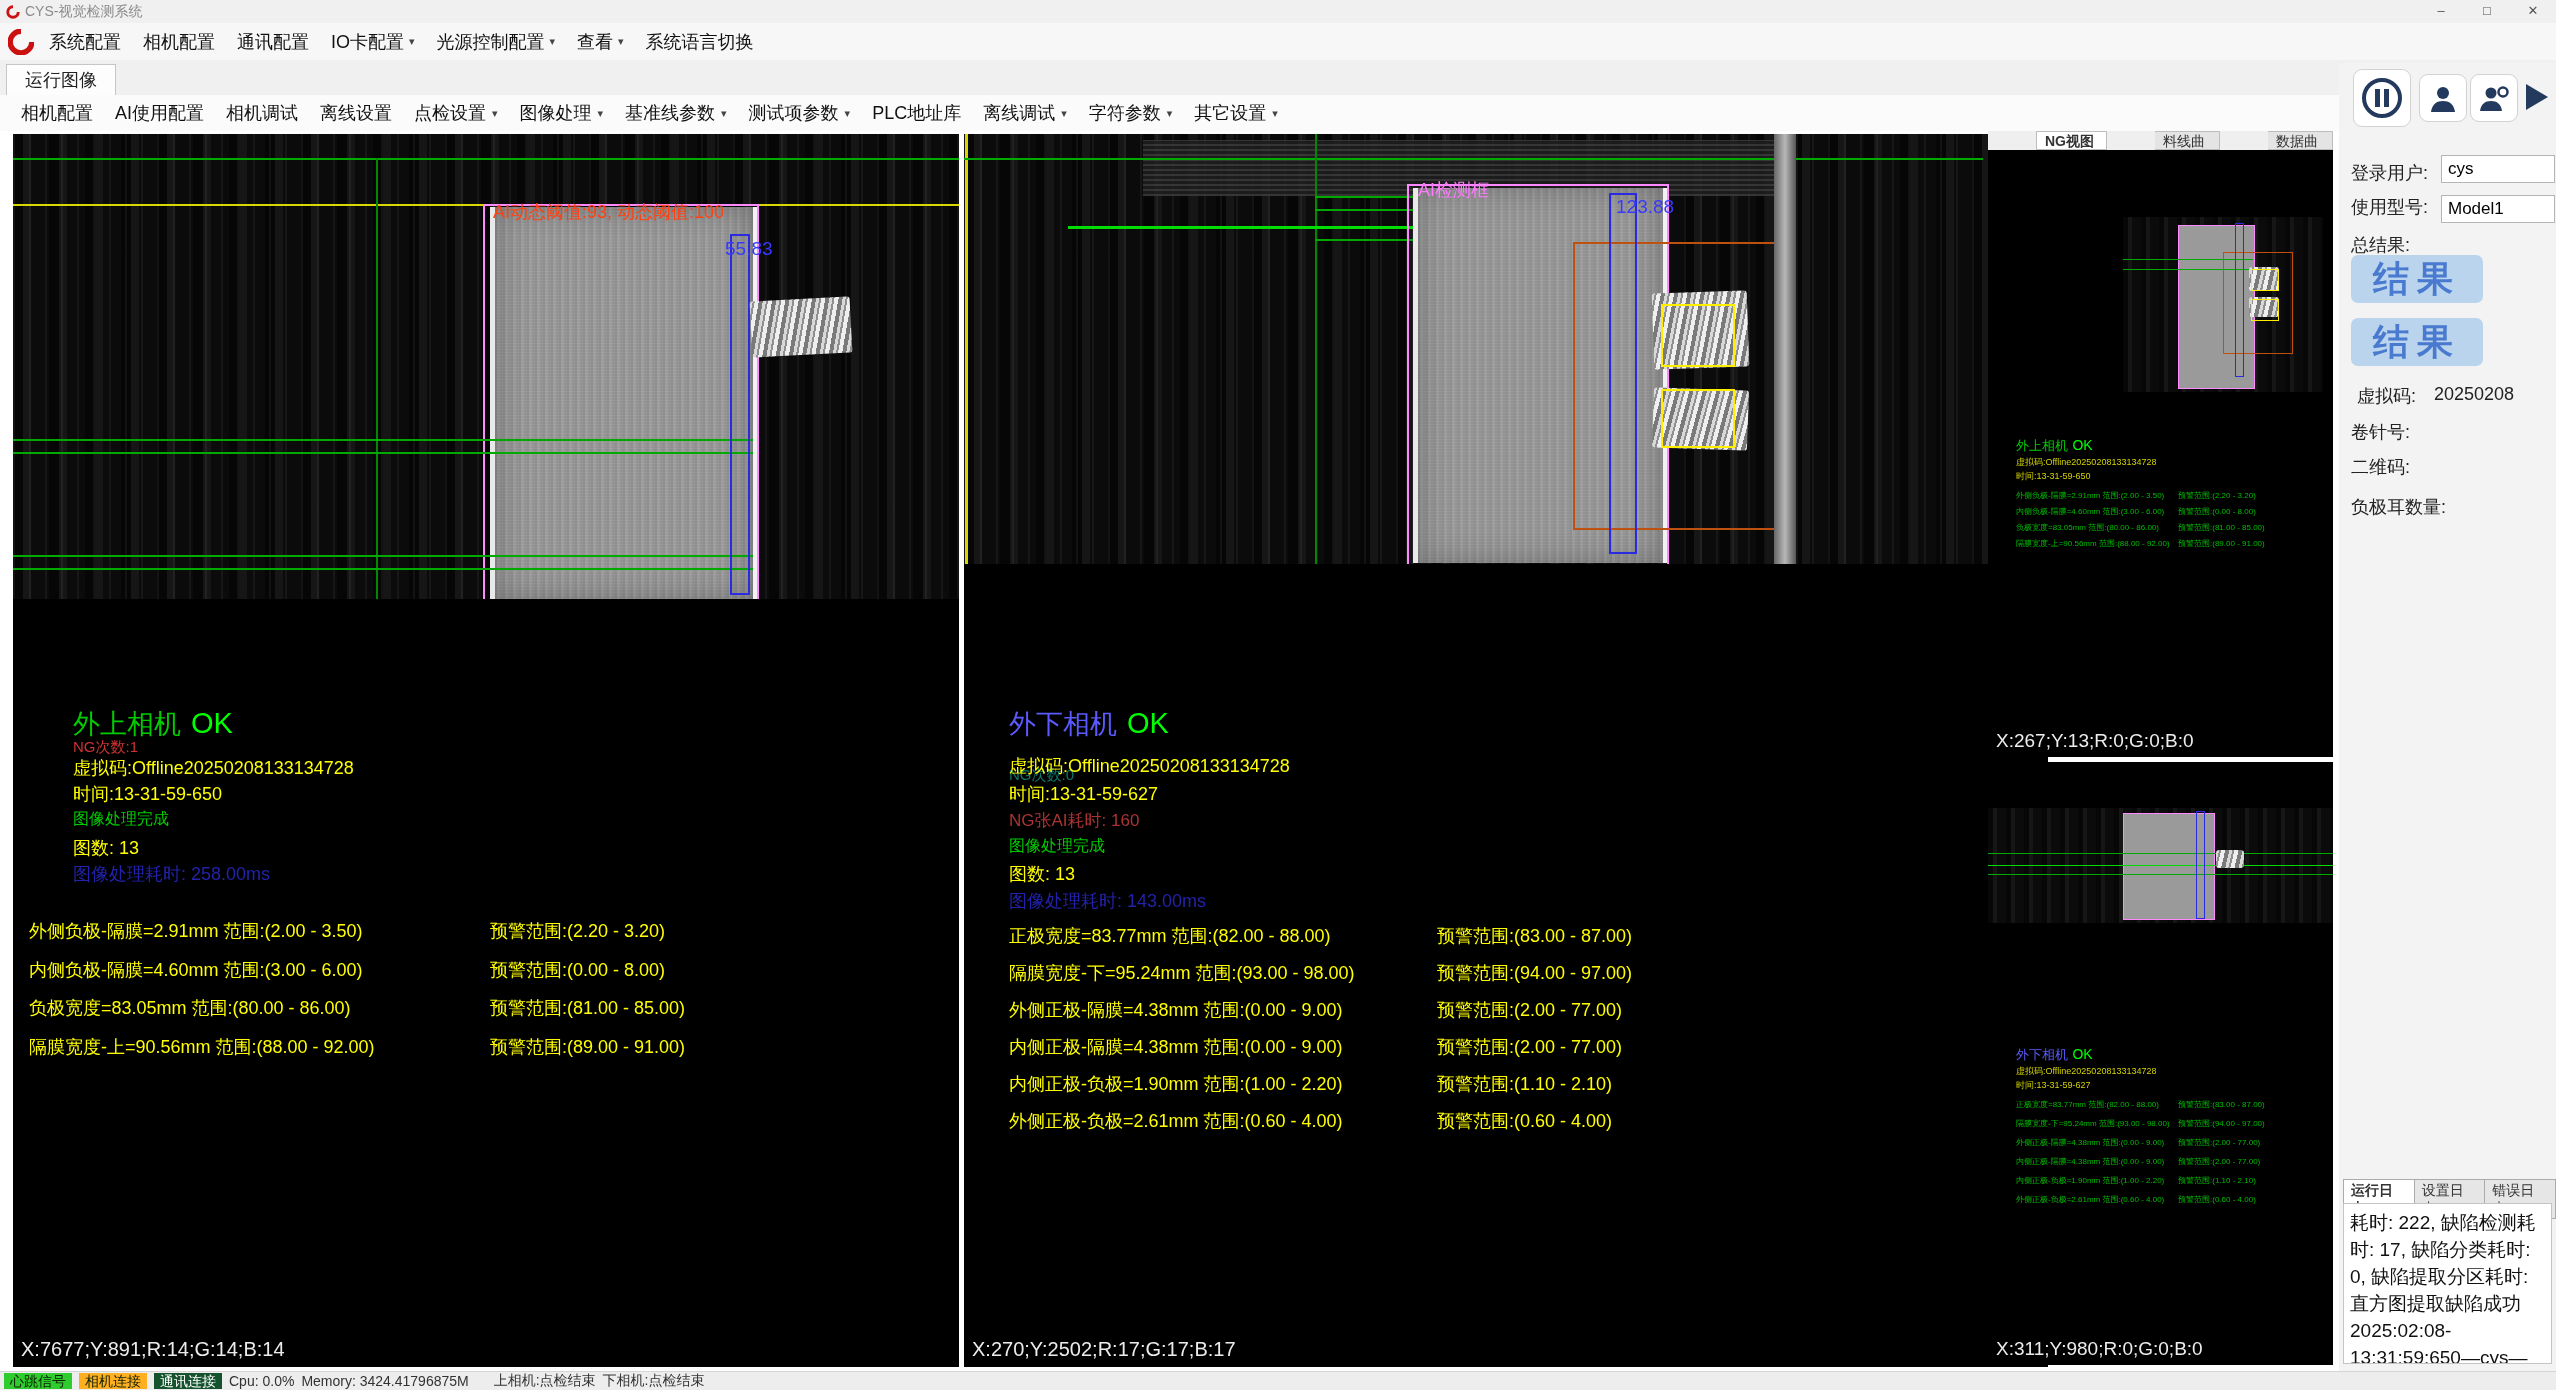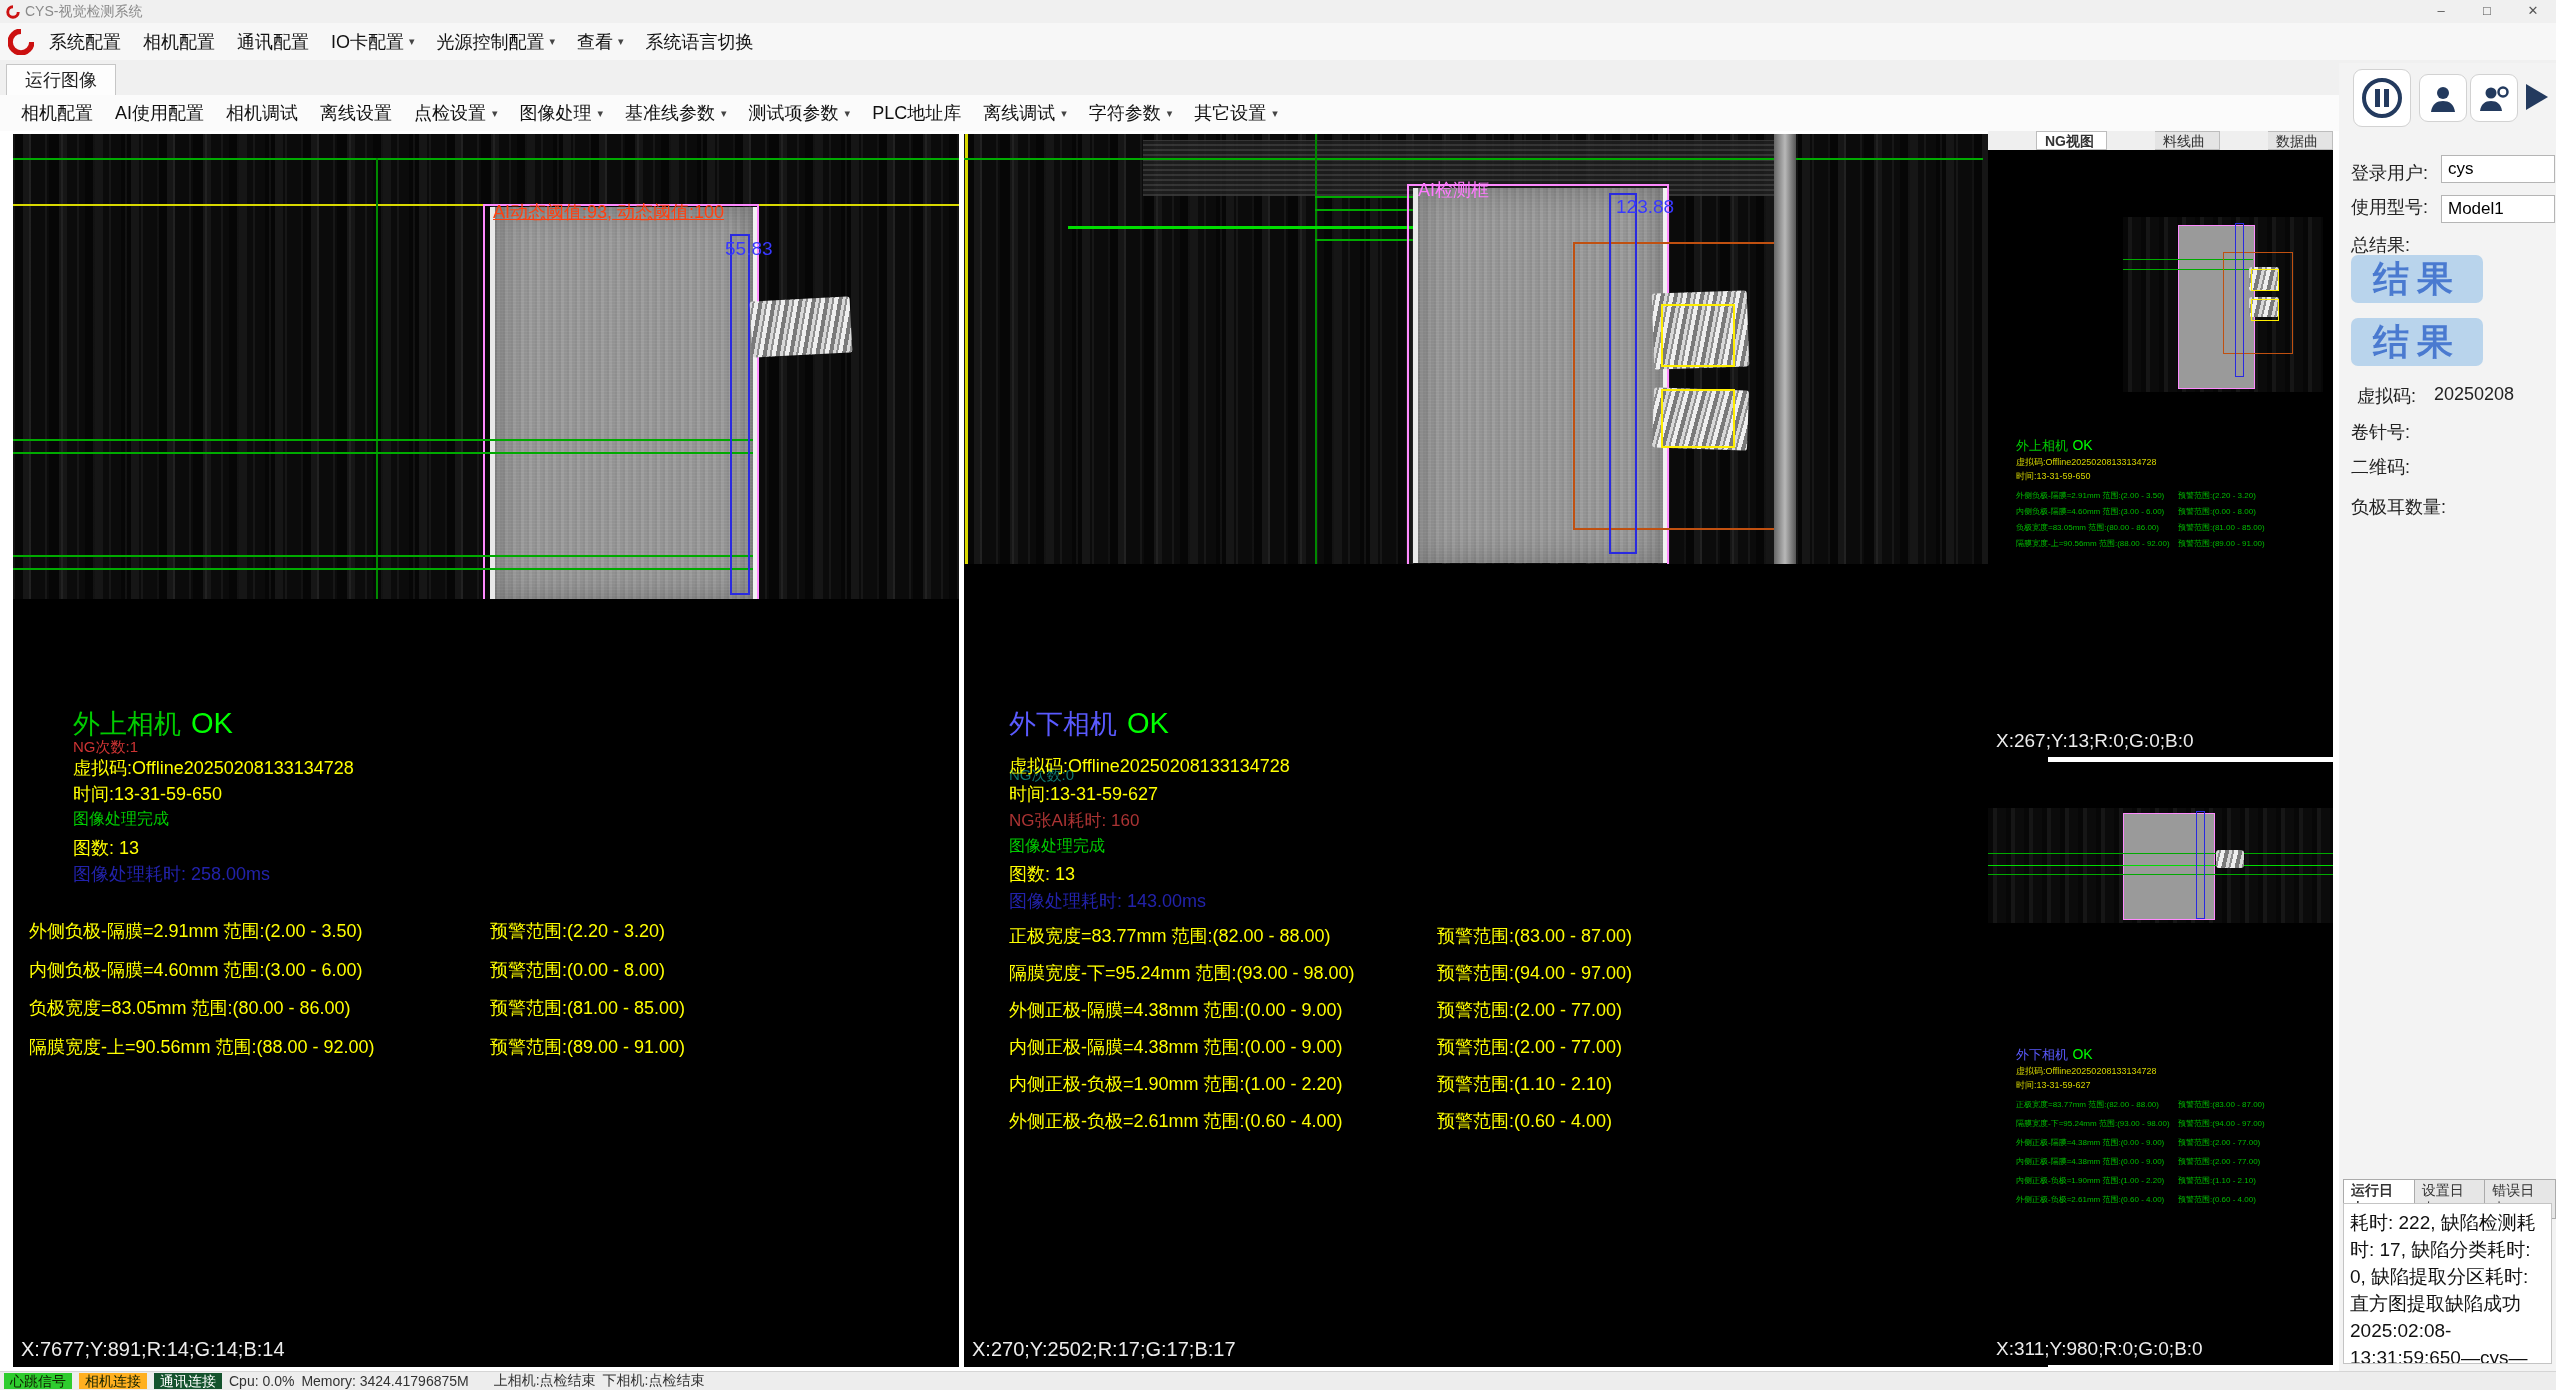--- a/index.html
+++ b/index.html
@@ -187,21 +187,21 @@
     <div class="hline" style="left:0;width:946px;top:70px;background:#d8d800;"></div>
     <div class="vline" style="left:363px;top:24px;height:441px;background:#008800;"></div>
     <div class="sheet" style="left:477px;top:73px;width:258px;height:392px;"></div>
     <div class="box" style="left:470px;top:70px;width:272px;height:398px;border:2px solid #ff8aff;"></div>
     <div class="hline" style="left:0;width:740px;top:305px;"></div>
     <div class="hline" style="left:0;width:740px;top:318px;"></div>
     <div class="hline" style="left:0;width:740px;top:421px;"></div>
     <div class="hline" style="left:0;width:740px;top:434px;"></div>
     <div class="box" style="left:717px;top:100px;width:16px;height:357px;border:2px solid #2a2ae0;"></div>
     <div class="foil" style="left:738px;top:165px;width:100px;height:56px;transform:rotate(-3deg);"></div>
-    <div class="abs nw" style="left:480px;top:66px;color:#ff4010;font-size:18px;text-decoration:underline;">AI动态阈值:93, 动态阈值:100</div>
+    <div class="abs nw" style="left:480px;top:66px;color:#ff4010;font-size:18px;">AI动态阈值:93, 动态阈值:100</div>
     <div class="abs nw" style="left:712px;top:104px;color:#3838ff;font-size:19px;">55.83</div>
   </div>
   <div class="abs nw" style="left:60px;top:572px;">
     <span class="cam-title-name" style="color:#00cc00;">外上相机</span><span class="cam-title-ok">OK</span>
   </div>
   <div class="abs nw" style="left:60px;top:604px;color:#cc3333;font-size:15px;">NG次数:1</div>
   <div class="ytext" style="left:60px;top:622px;">虚拟码:Offline20250208133134728</div>
   <div class="ytext" style="left:60px;top:648px;">时间:13-31-59-650</div>
   <div class="gtext" style="left:60px;top:675px;">图像处理完成</div>
   <div class="ytext" style="left:60px;top:702px;">图数: 13</div>

